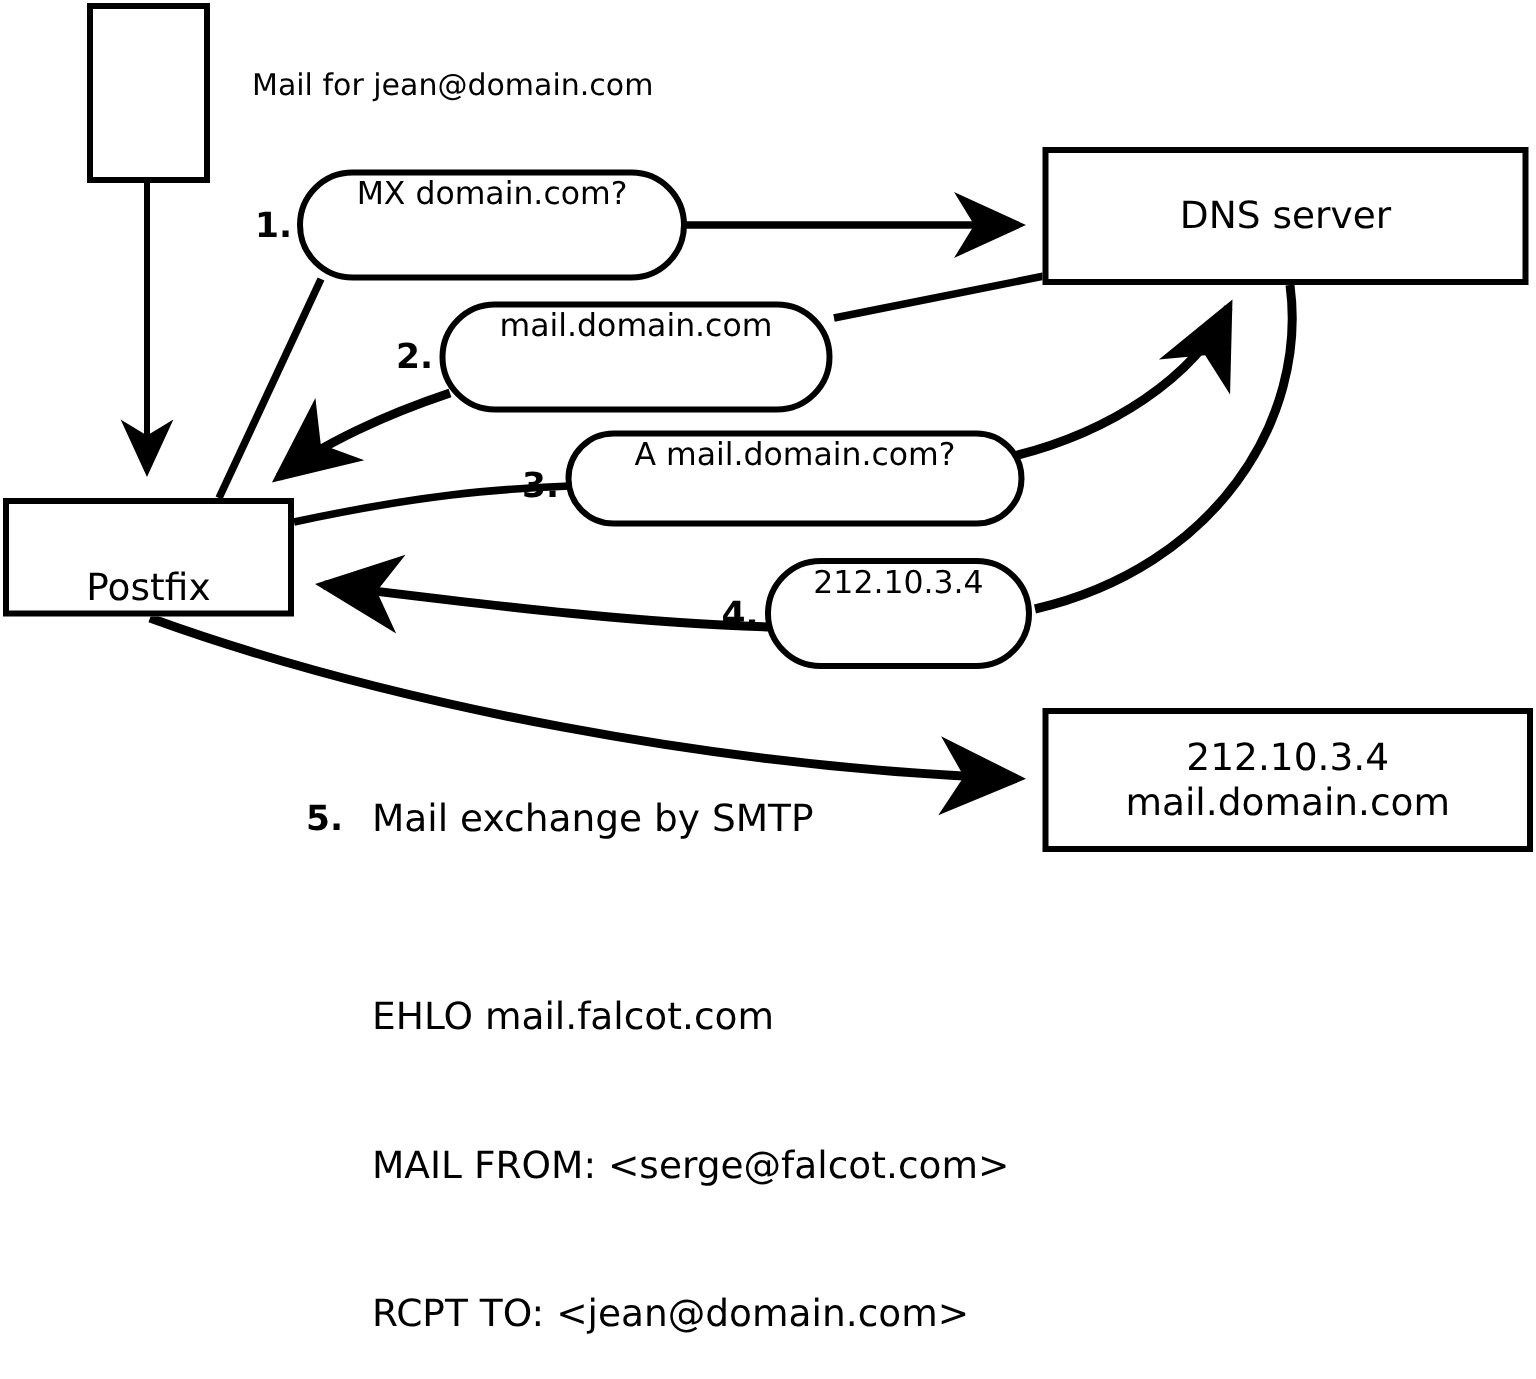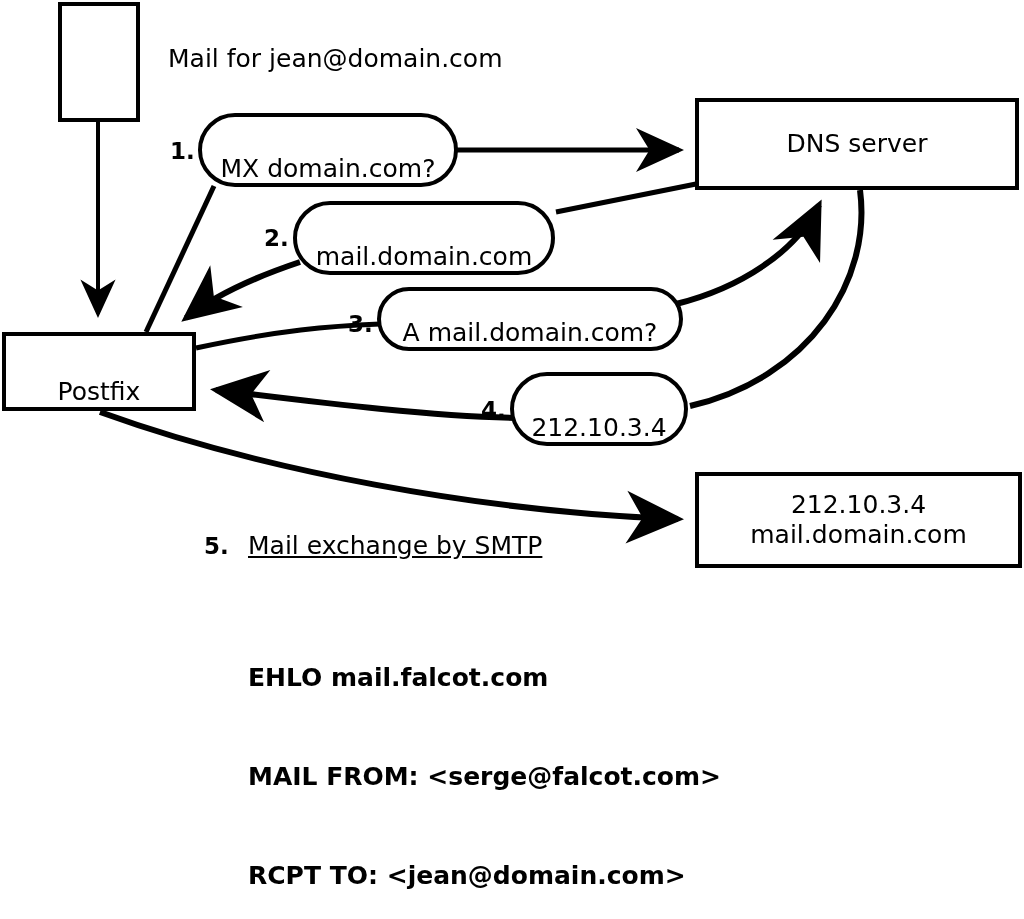--- a/index.html
+++ b/index.html
@@ -39,61 +39,60 @@
     line-height: 1.22;
     z-index: 4;
   }
   .bubble {
     position: absolute;
     box-sizing: border-box;
     border: 4px solid #000000;
     background: #ffffff;
     border-radius: 999px;
     display: flex;
-    align-items: flex-end;
+    align-items: flex-start;
     justify-content: center;
     text-align: center;
-    font-size: 25px;
+    font-size: 21px;
     z-index: 6;
   }
   .step-num {
     position: absolute;
     font-size: 23px;
     font-weight: bold;
     z-index: 7;
     white-space: nowrap;
   }
   .free-text {
     position: absolute;
+    font-size: 20px;
+    white-space: nowrap;
+    z-index: 5;
+    text-align: right;
+  }
+  .smtp-label {
+    position: absolute;
     font-size: 25px;
     white-space: nowrap;
     z-index: 5;
-    text-align: right;
-  }
-  .smtp-label {
-    position: absolute;
-    font-size: 25px;
-    white-space: nowrap;
-    z-index: 5;
-    text-decoration: underline;
   }
   .smtp-num {
     position: absolute;
     font-size: 23px;
     font-weight: bold;
     z-index: 5;
   }
   #transcript {
     position: absolute;
     font-size: 25px;
     line-height: 33px;
     white-space: pre;
     z-index: 5;
   }
-  .tline { display: block; min-height: 33px; font-weight: bold; }
+  .tline { display: block; min-height: 33px; }
 </style>
 </head>
 <body>
 
 <div id="canvas">
 
   <svg id="wires" viewBox="0 0 1024 919" xmlns="http://www.w3.org/2000/svg">
     <defs>
       <marker id="ah" markerWidth="11" markerHeight="11" refX="9.0" refY="5.0" orient="auto" markerUnits="strokeWidth">
         <path d="M0.4,0.6 L10,5 L0.4,9.4 L3.1,5 Z" fill="#000000"></path>

